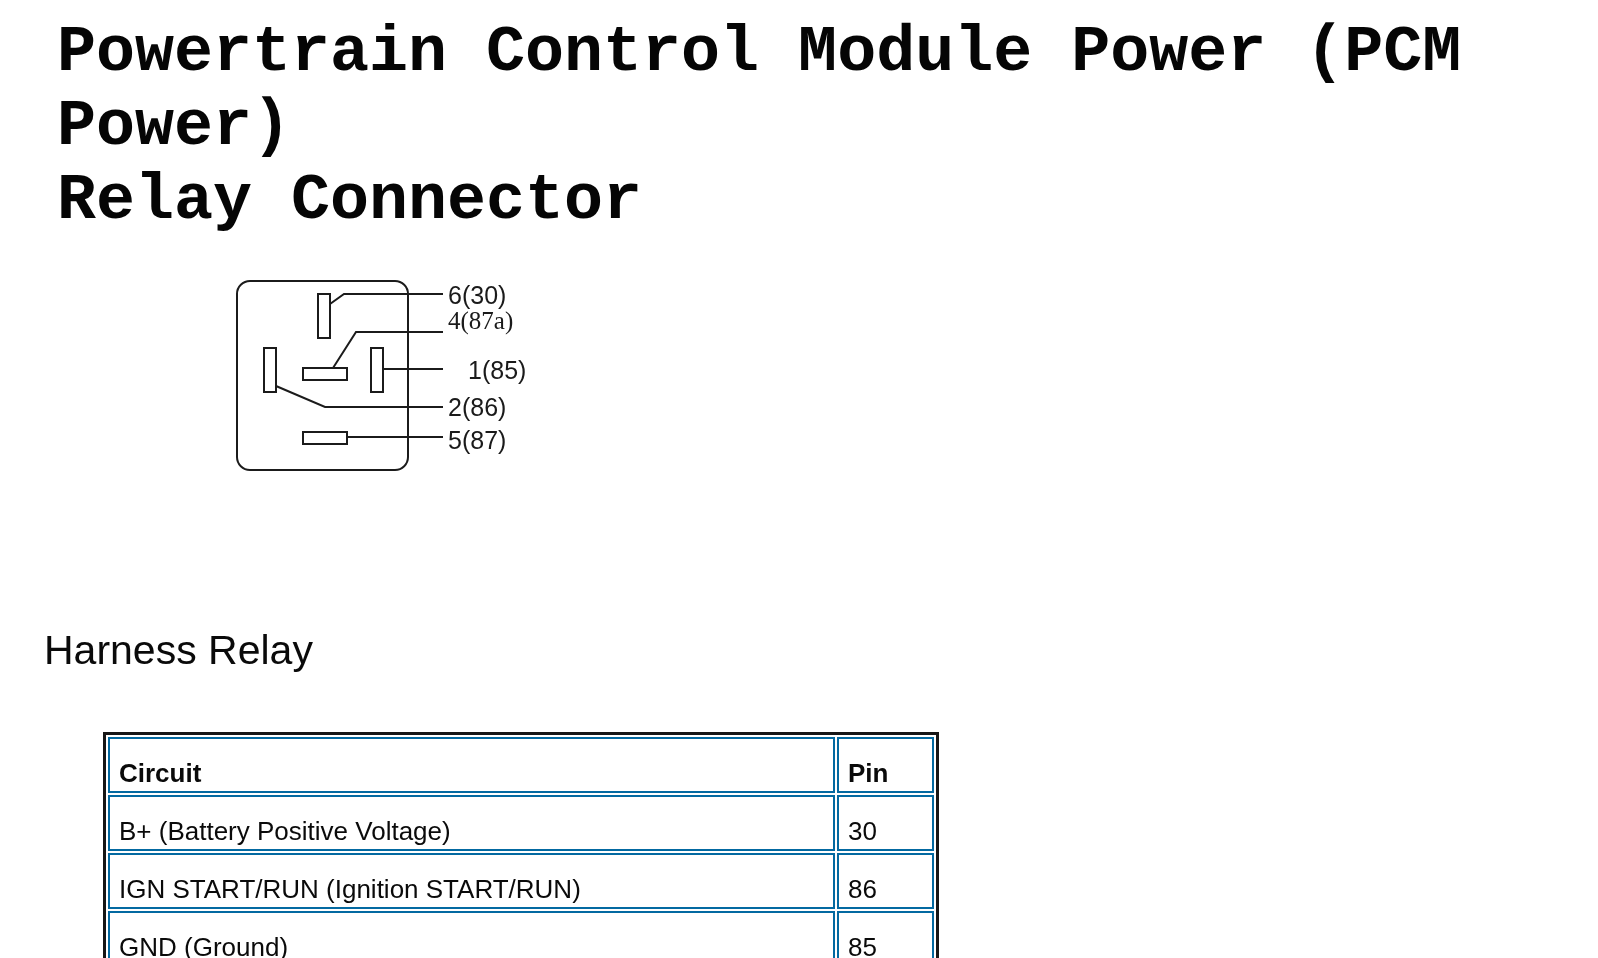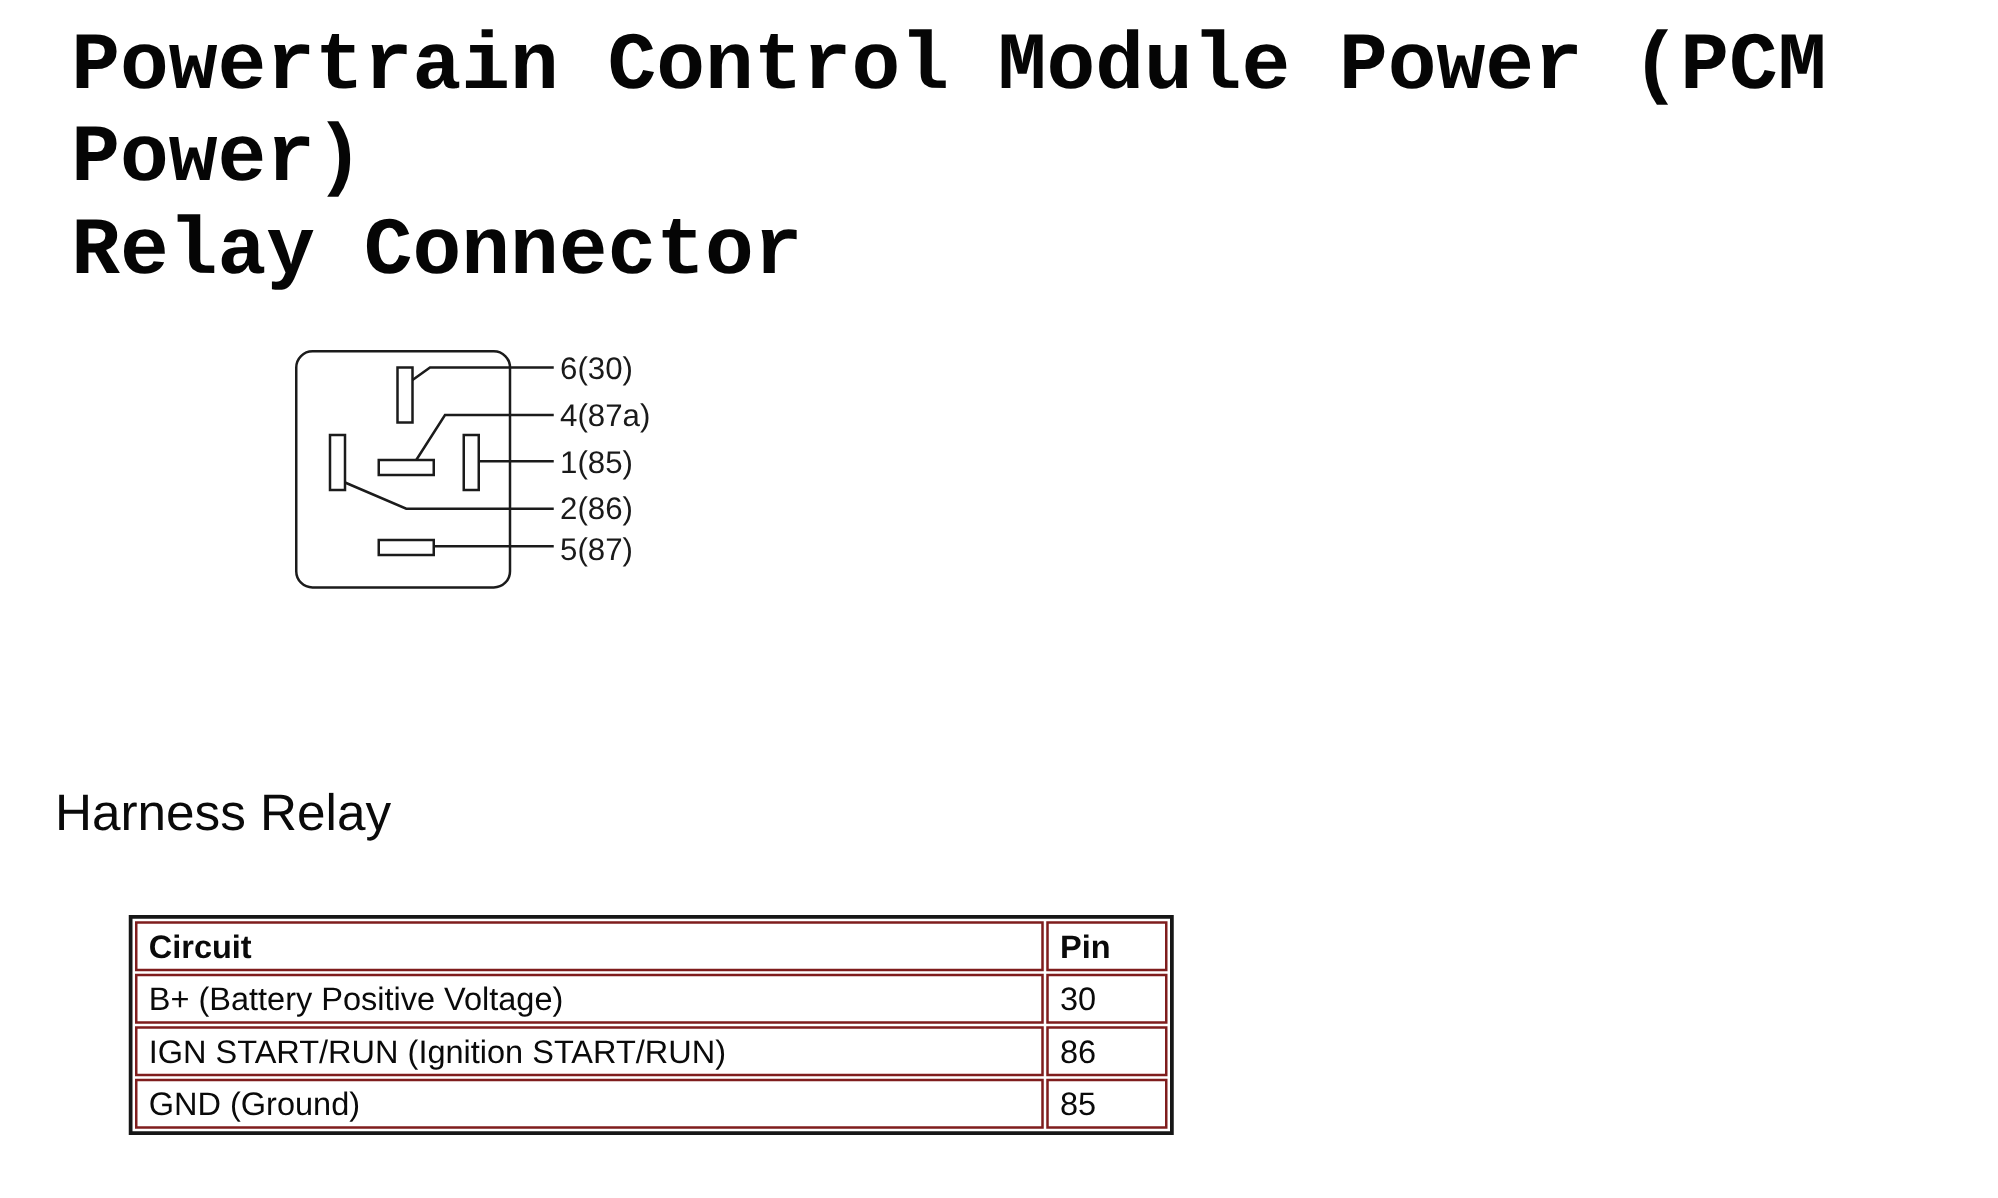--- a/index.html
+++ b/index.html
@@ -36,22 +36,22 @@
   }
   .pin-label {
     position: absolute;
     left: 448px;
     font-size: 25px;
     line-height: 30px;
     color: #1a1a1a;
     white-space: nowrap;
   }
   .pin-label-0 { top: 280px; }
-  .pin-label-1 { top: 318px; }
-  .pin-label-2 { top: 355px; }
+  .pin-label-1 { top: 306px; font-family: Liberation Serif, serif; }
+  .pin-label-2 { top: 355px; margin-left: 20px; }
   .pin-label-3 { top: 392px; }
   .pin-label-4 { top: 425px; }
   .harness-label {
     position: absolute;
     left: 44px;
     top: 627px;
     font-size: 41px;
     line-height: 46px;
     color: #0a0a0a;
   }
@@ -60,24 +60,24 @@
     left: 103px;
     top: 732px;
     width: 836px;
     border: 3px solid #161616;
     border-collapse: separate;
     border-spacing: 2px;
     background: #ffffff;
   }
   table.circuit-table th,
   table.circuit-table td {
-    border: 2px solid #7f1d1d;
+    border: 2px solid #0369a1;
     font-size: 26px;
     line-height: 31px;
-    padding: 3px 9px 2px 9px;
+    padding: 19px 9px 2px 9px;
     text-align: left;
     vertical-align: middle;
     white-space: nowrap;
     color: #0a0a0a;
   }
   table.circuit-table th { font-weight: 700; }
   .col-circuit { width: 727px; }
   .col-pin { width: auto; }
 </style>
 </head>

